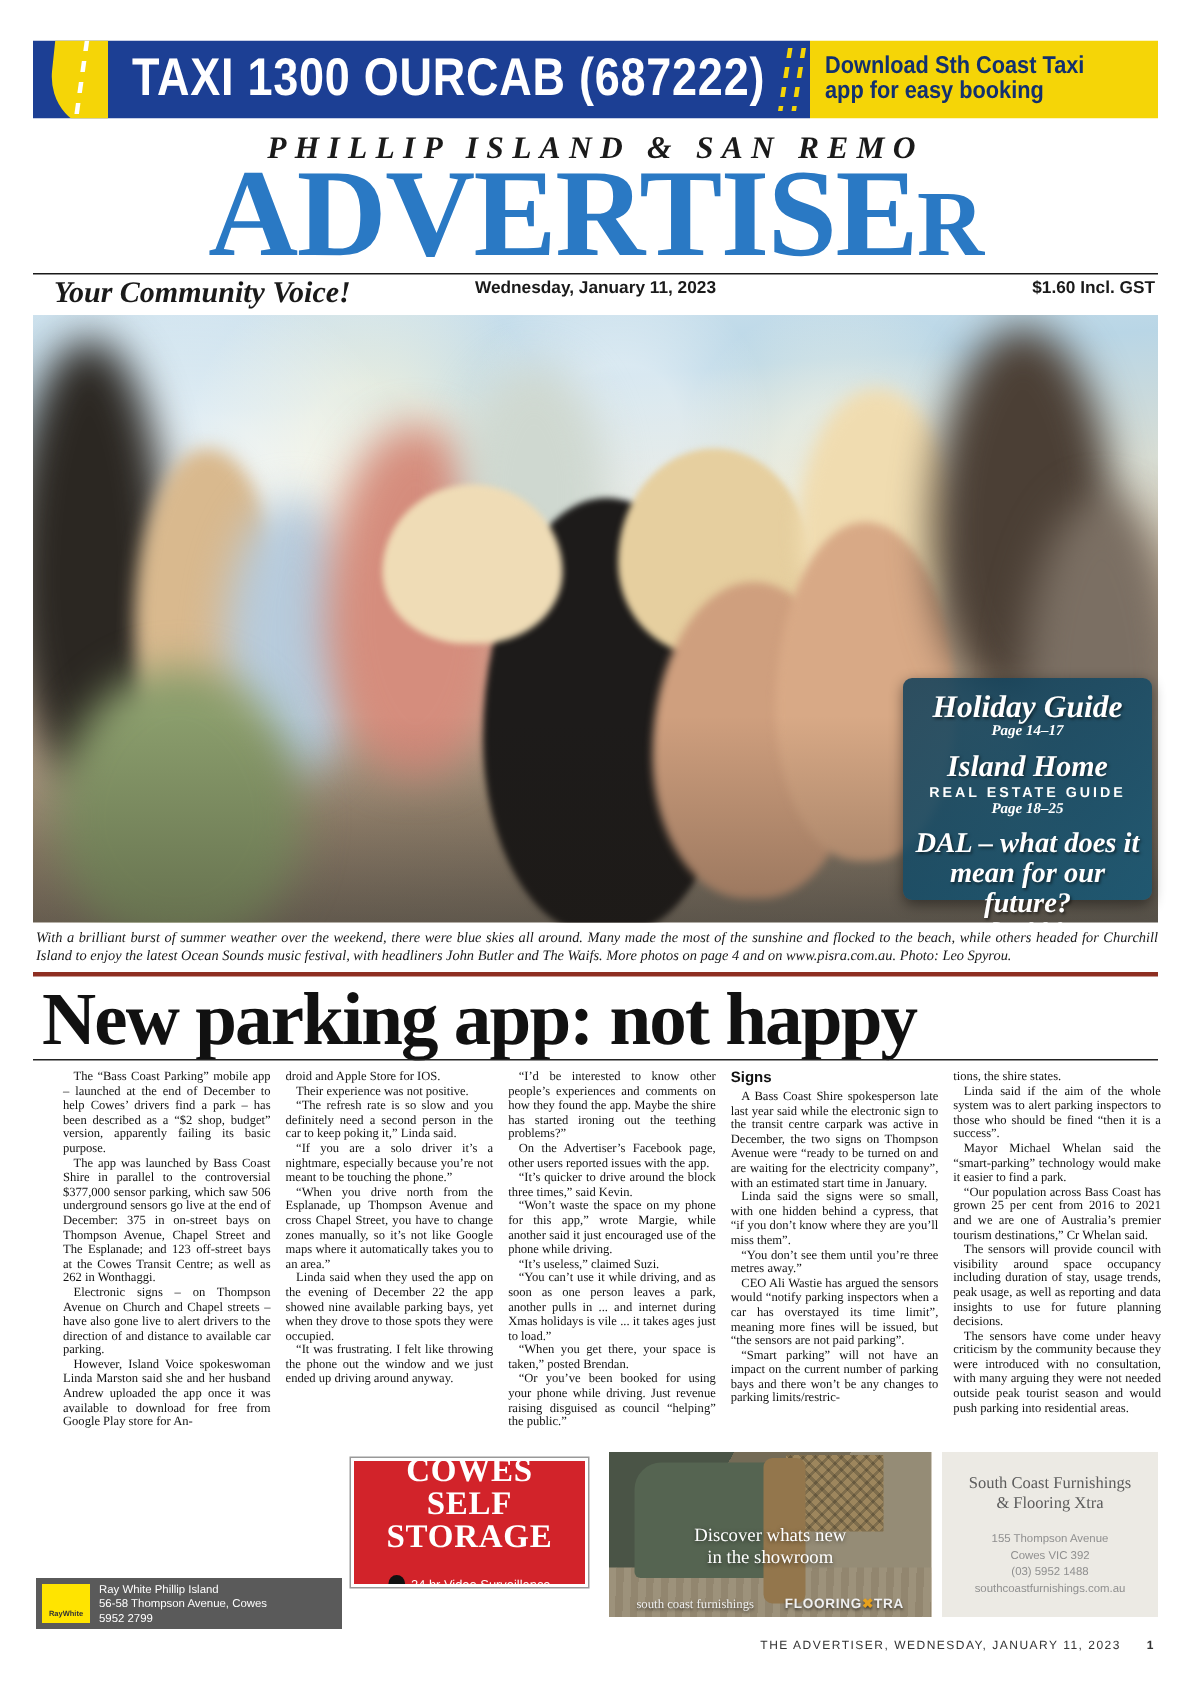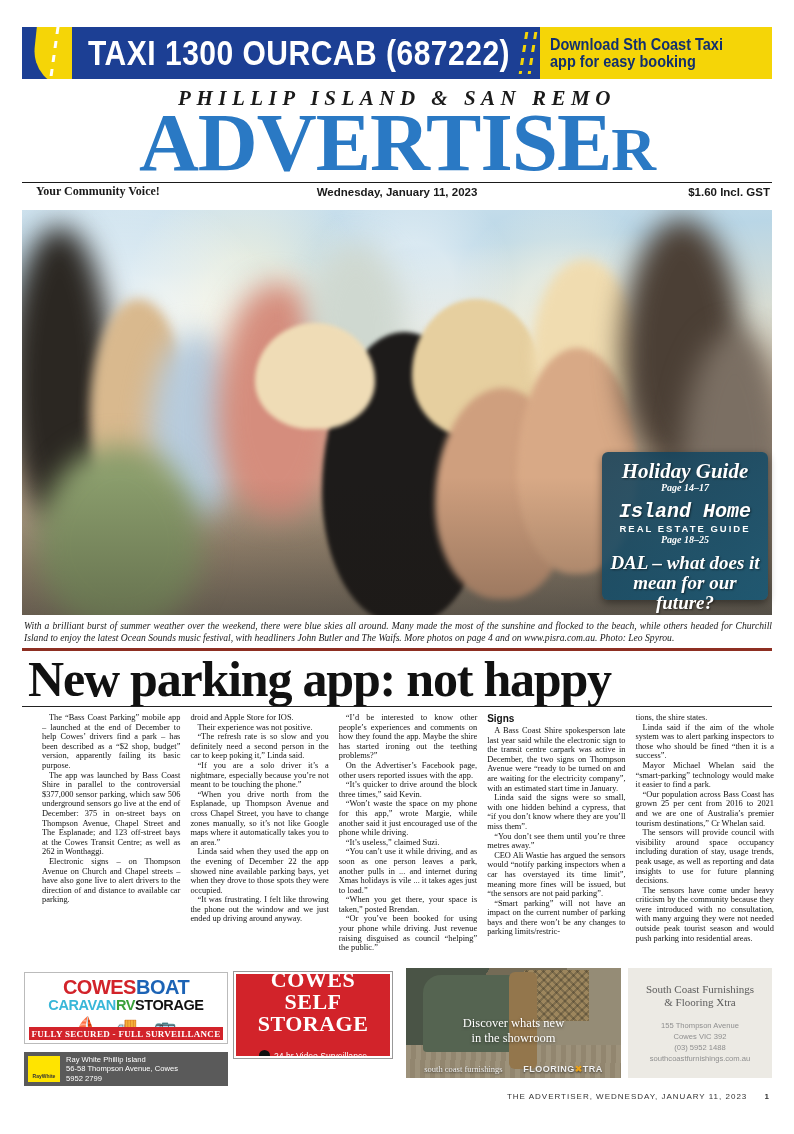--- a/index.html
+++ b/index.html
@@ -71,22 +71,22 @@
     font-size: 83px; line-height: 76px; letter-spacing: -1px;
     color: #2a79c4;
   }
   .masthead .small { font-size: 62px; }
   .mast-rule {
     position: absolute; left: 22px; right: 22px; top: 182px; height: 1px;
     background: #1a1a1a;
   }
   .tagline {
     position: absolute; left: 36px; top: 184px;
-    font-family: "Liberation Serif", serif; font-weight: bold;
-    font-size: 12px; color: #1a1a1a;
+    font-family: "Liberation Serif", serif; font-style: italic; font-weight: bold;
+    font-size: 20px; color: #1a1a1a;
   }
   .issue-date {
     position: absolute; left: 0; right: 0; top: 186px; text-align: center;
     font-family: "Liberation Sans", sans-serif; font-weight: bold;
     font-size: 11.5px; color: #1a1a1a;
   }
   .price {
     position: absolute; right: 24px; top: 186px;
     font-family: "Liberation Sans", sans-serif; font-weight: bold;
     font-size: 11.5px; color: #1a1a1a;
@@ -121,21 +121,21 @@
     position: absolute; right: 26px; top: 452px; width: 166px; height: 148px;
     background: linear-gradient(145deg, rgba(16,62,88,.86), rgba(22,88,118,.86));
     border-radius: 6px; box-shadow: 0 3px 9px rgba(0,0,0,.45);
     padding: 8px 6px 6px; text-align: center; color: #fff;
   }
   .promo-t1 {
     font-family: "Liberation Serif", serif; font-style: italic; font-weight: bold;
     font-size: 21px; line-height: 22px; text-shadow: 1px 1px 2px rgba(0,0,0,.5);
   }
   .promo-t2 {
-    font-family: Liberation Mono, monospace; font-style: italic; font-weight: bold;
+    font-family: Liberation Serif, serif; font-style: italic; font-weight: bold;
     font-size: 20px; line-height: 21px; margin-top: 8px;
     text-shadow: 1px 1px 2px rgba(0,0,0,.5);
     text-align: center;
   }
   .promo-sub {
     font-family: "Liberation Sans", sans-serif; font-weight: bold;
     font-size: 9.5px; letter-spacing: 2px; margin-top: 1px;
   }
   .promo-page {
     font-family: "Liberation Serif", serif; font-style: italic; font-weight: bold;
@@ -381,20 +381,21 @@
   <div class="cap-rule"></div>
 
   <div class="headline">New parking app: not happy</div>
   <div class="head-rule"></div>
 
   <div class="cols">
     <div class="col">
       <p>The “Bass Coast Parking” mobile app – launched at the end of December to help Cowes’ drivers find a park – has been described as a “$2 shop, budget” version, apparently failing its basic purpose.</p>
       <p>The app was launched by Bass Coast Shire in parallel to the controversial $377,000 sensor parking, which saw 506 underground sensors go live at the end of December: 375 in on-street bays on Thompson Avenue, Chapel Street and The Esplanade; and 123 off-street bays at the Cowes Transit Centre; as well as 262 in Wonthaggi.</p>
       <p>Electronic signs – on Thompson Avenue on Church and Chapel streets – have also gone live to alert drivers to the direction of and distance to available car parking.</p>
+      <p>However, Island Voice spokeswoman Linda Marston said she and her husband Andrew uploaded the app once it was available to download for free from Google Play store for An-</p>
     </div>
     <div class="col">
       <p class="noind">droid and Apple Store for IOS.</p>
       <p>Their experience was not positive.</p>
       <p>“The refresh rate is so slow and you definitely need a second person in the car to keep poking it,” Linda said.</p>
       <p>“If you are a solo driver it’s a nightmare, especially because you’re not meant to be touching the phone.”</p>
       <p>“When you drive north from the Esplanade, up Thompson Avenue and cross Chapel Street, you have to change zones manually, so it’s not like Google maps where it automatically takes you to an area.”</p>
       <p>Linda said when they used the app on the evening of December 22 the app showed nine available parking bays, yet when they drove to those spots they were occupied.</p>
       <p>“It was frustrating. I felt like throwing the phone out the window and we just ended up driving around anyway.</p>
     </div>
@@ -419,30 +420,20 @@
     <div class="col">
       <p class="noind">tions, the shire states.</p>
       <p>Linda said if the aim of the whole system was to alert parking inspectors to those who should be fined “then it is a success”.</p>
       <p>Mayor Michael Whelan said the “smart-parking” technology would make it easier to find a park.</p>
       <p>“Our population across Bass Coast has grown 25 per cent from 2016 to 2021 and we are one of Australia’s premier tourism destinations,” Cr Whelan said.</p>
       <p>The sensors will provide council with visibility around space occupancy including duration of stay, usage trends, peak usage, as well as reporting and data insights to use for future planning decisions.</p>
       <p>The sensors have come under heavy criticism by the community because they were introduced with no consultation, with many arguing they were not needed outside peak tourist season and would push parking into residential areas.</p>
     </div>
   </div>
 
-  <div class="ad-cbcs">
-    <div class="cbcs-line1"><span class="c-red">COWES</span><span class="c-blu">BOAT</span></div>
-    <div class="cbcs-line2"><span class="c-cyn">CARAVAN</span><span class="c-grn">RV</span><span class="c-blk">STORAGE</span></div>
-    <div class="cbcs-icons">
-      <span>⛵</span>
-      <span>🚚</span>
-      <span>🚌</span>
-    </div>
-    <div class="cbcs-strip">FULLY SECURED - FULL SURVEILLANCE</div>
-  </div>
 
   <div class="ad-rw">
     <div class="rw-logo">RayWhite</div>
     <div class="rw-lines">
       <div>Ray White Phillip Island</div>
       <div>56-58 Thompson Avenue, Cowes</div>
       <div>5952 2799</div>
     </div>
   </div>
 

